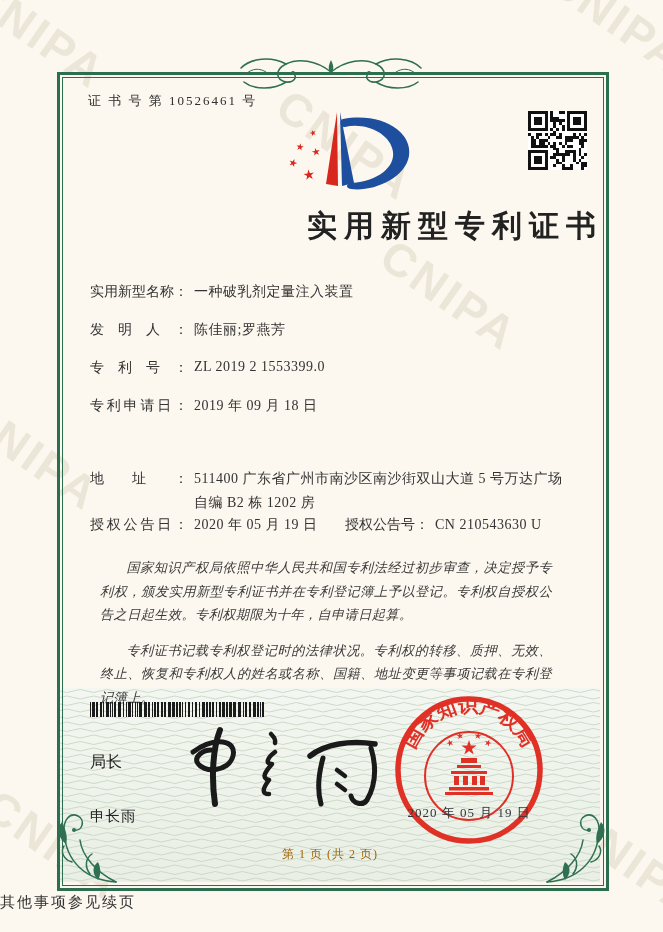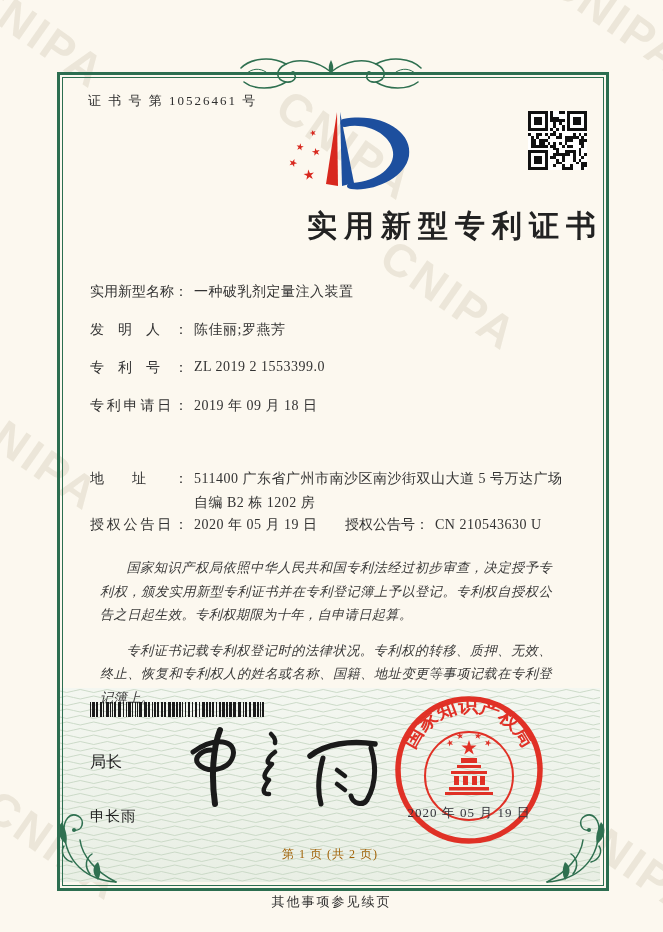--- a/index.html
+++ b/index.html
@@ -31,22 +31,22 @@
   .barcode{position:absolute;left:90px;top:702px;width:177px;height:15px;z-index:4;}
   .director-title{position:absolute;left:90px;top:752px;font-size:16px;color:#222;z-index:4;}
   .director-name{position:absolute;left:90px;top:783px;font-size:14.5px;color:#222;z-index:4;letter-spacing:1px;margin-top:24px;}
   .signature{position:absolute;left:175px;top:718px;width:235px;height:100px;z-index:4;}
   .seal{position:absolute;left:391px;top:692px;width:156px;height:156px;z-index:5;}
   .seal svg{position:absolute;inset:0;opacity:.93;}
   .seal-date{position:absolute;left:0;top:112px;width:156px;text-align:center;font-size:13px;
              color:#33333a;letter-spacing:1px;z-index:6;white-space:nowrap;}
   .page-info{position:absolute;left:57px;top:846px;width:546px;text-align:center;
              font-size:12px;color:#a16207;z-index:4;letter-spacing:1px;}
-  .cont-note{position:absolute;left:0;top:893px;width:663px;text-align:center;
-             font-size:13px;color:#333;z-index:4;letter-spacing:2px;}
+  .cont-note{position:absolute;left:0;top:893px;width:663px;text-align:left;
+             font-size:15px;color:#333;z-index:4;letter-spacing:2px;}
   .ornament{position:absolute;z-index:3;}
 </style>
 </head>
 <body>
 
 <div class="page">
 
   <div class="wm" style="left:-40px;top:6px">CNIPA</div>
   <div class="wm" style="left:540px;top:-8px">CNIPA</div>
   <div class="wm" style="left:268px;top:118px">CNIPA</div>

